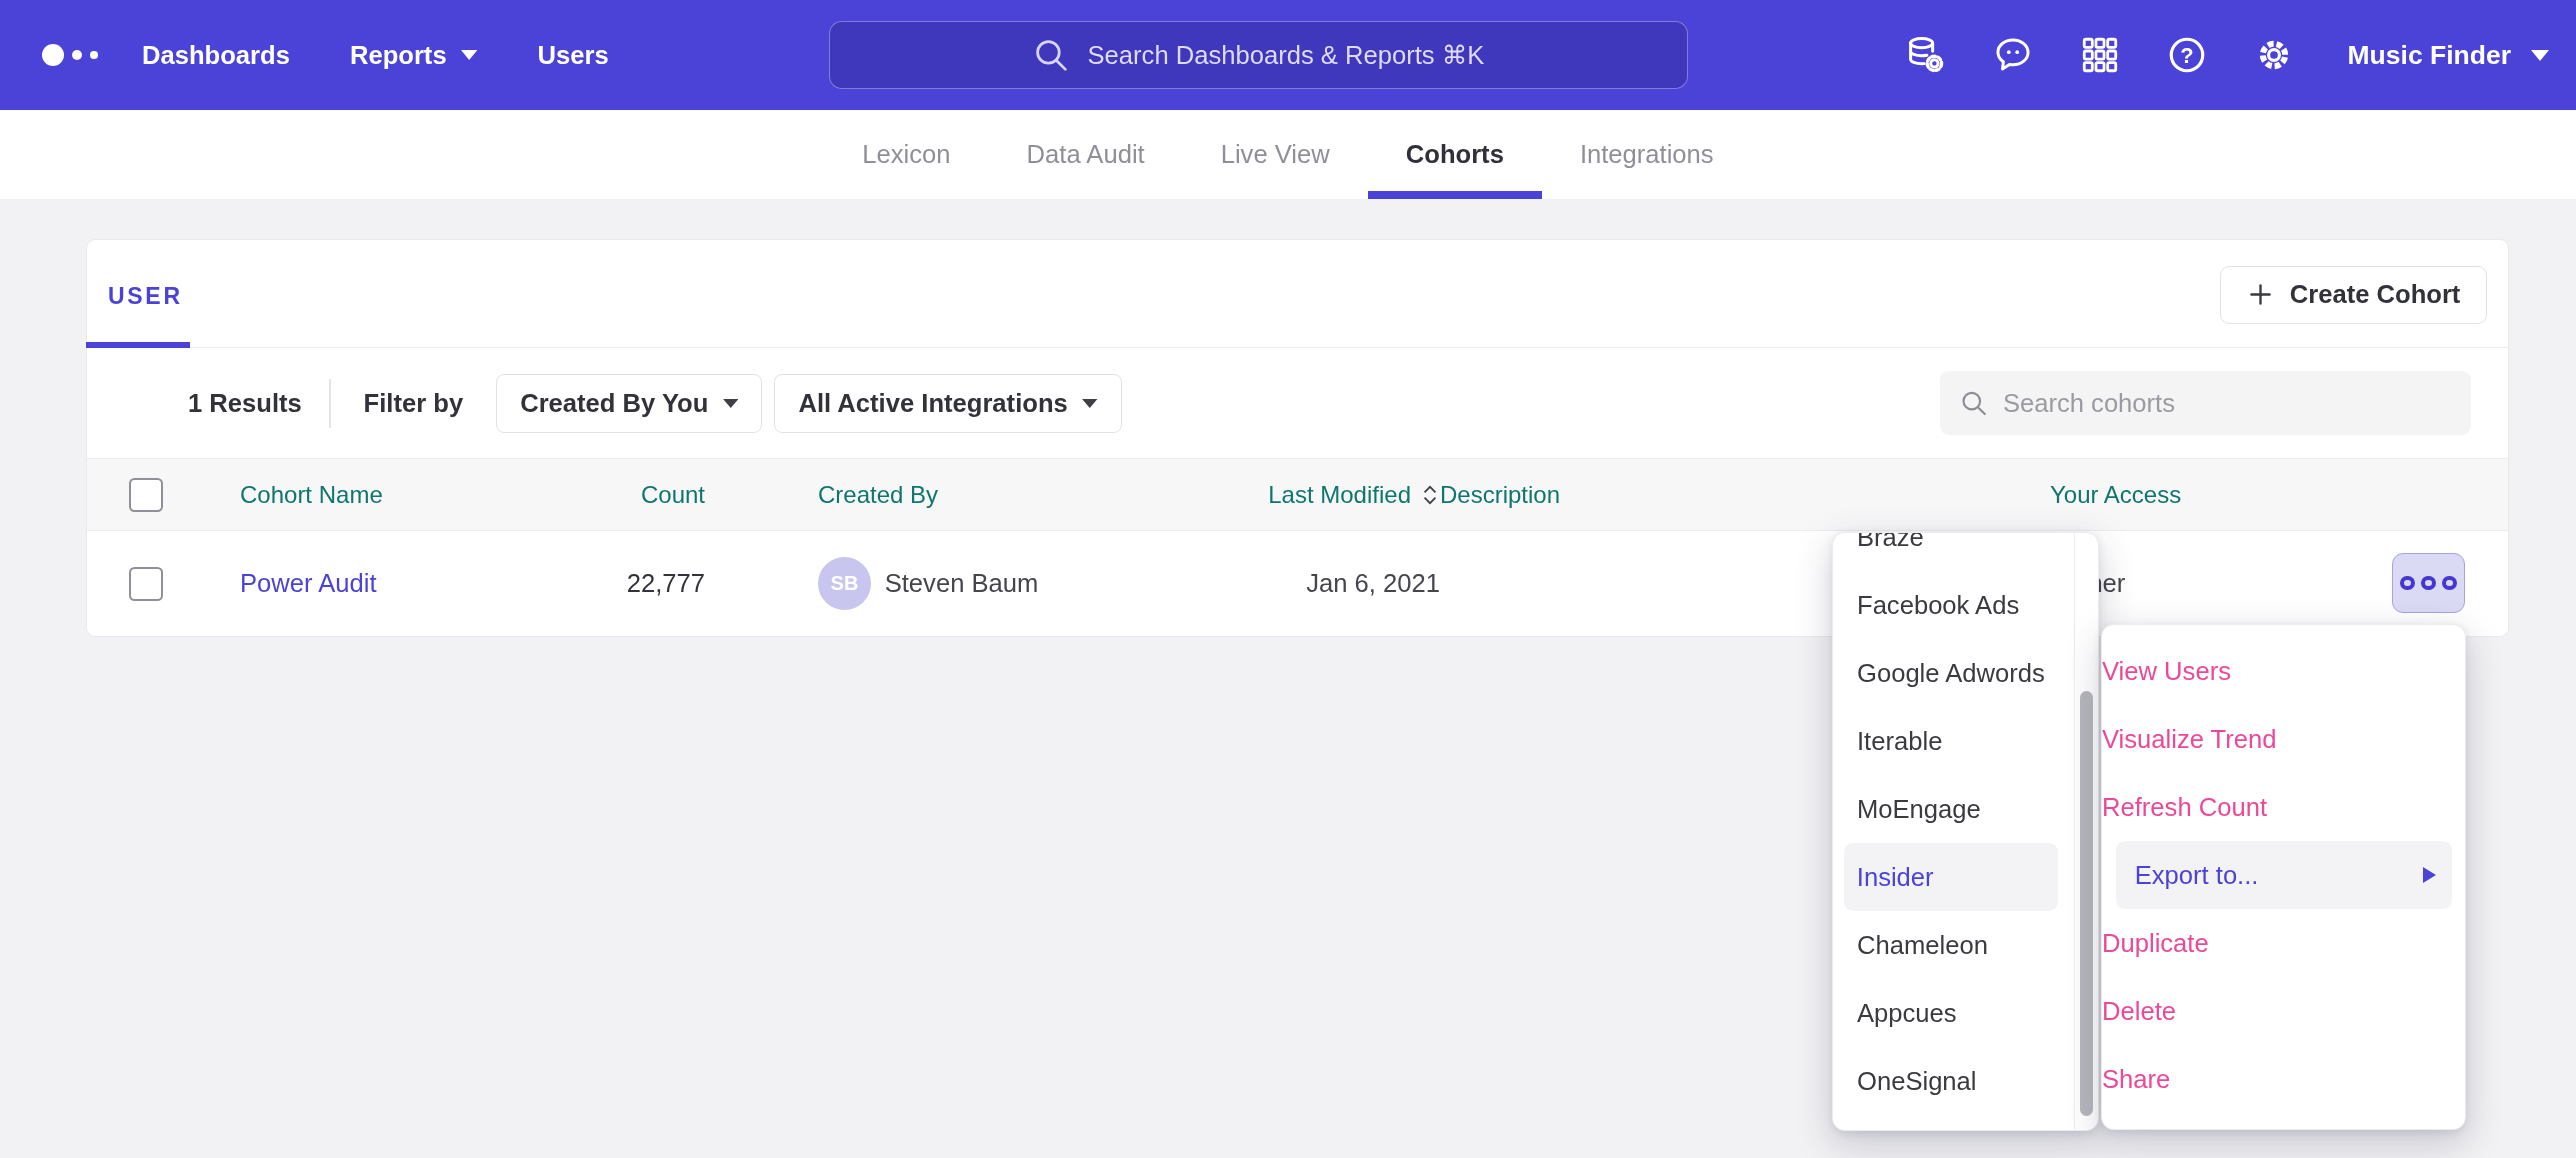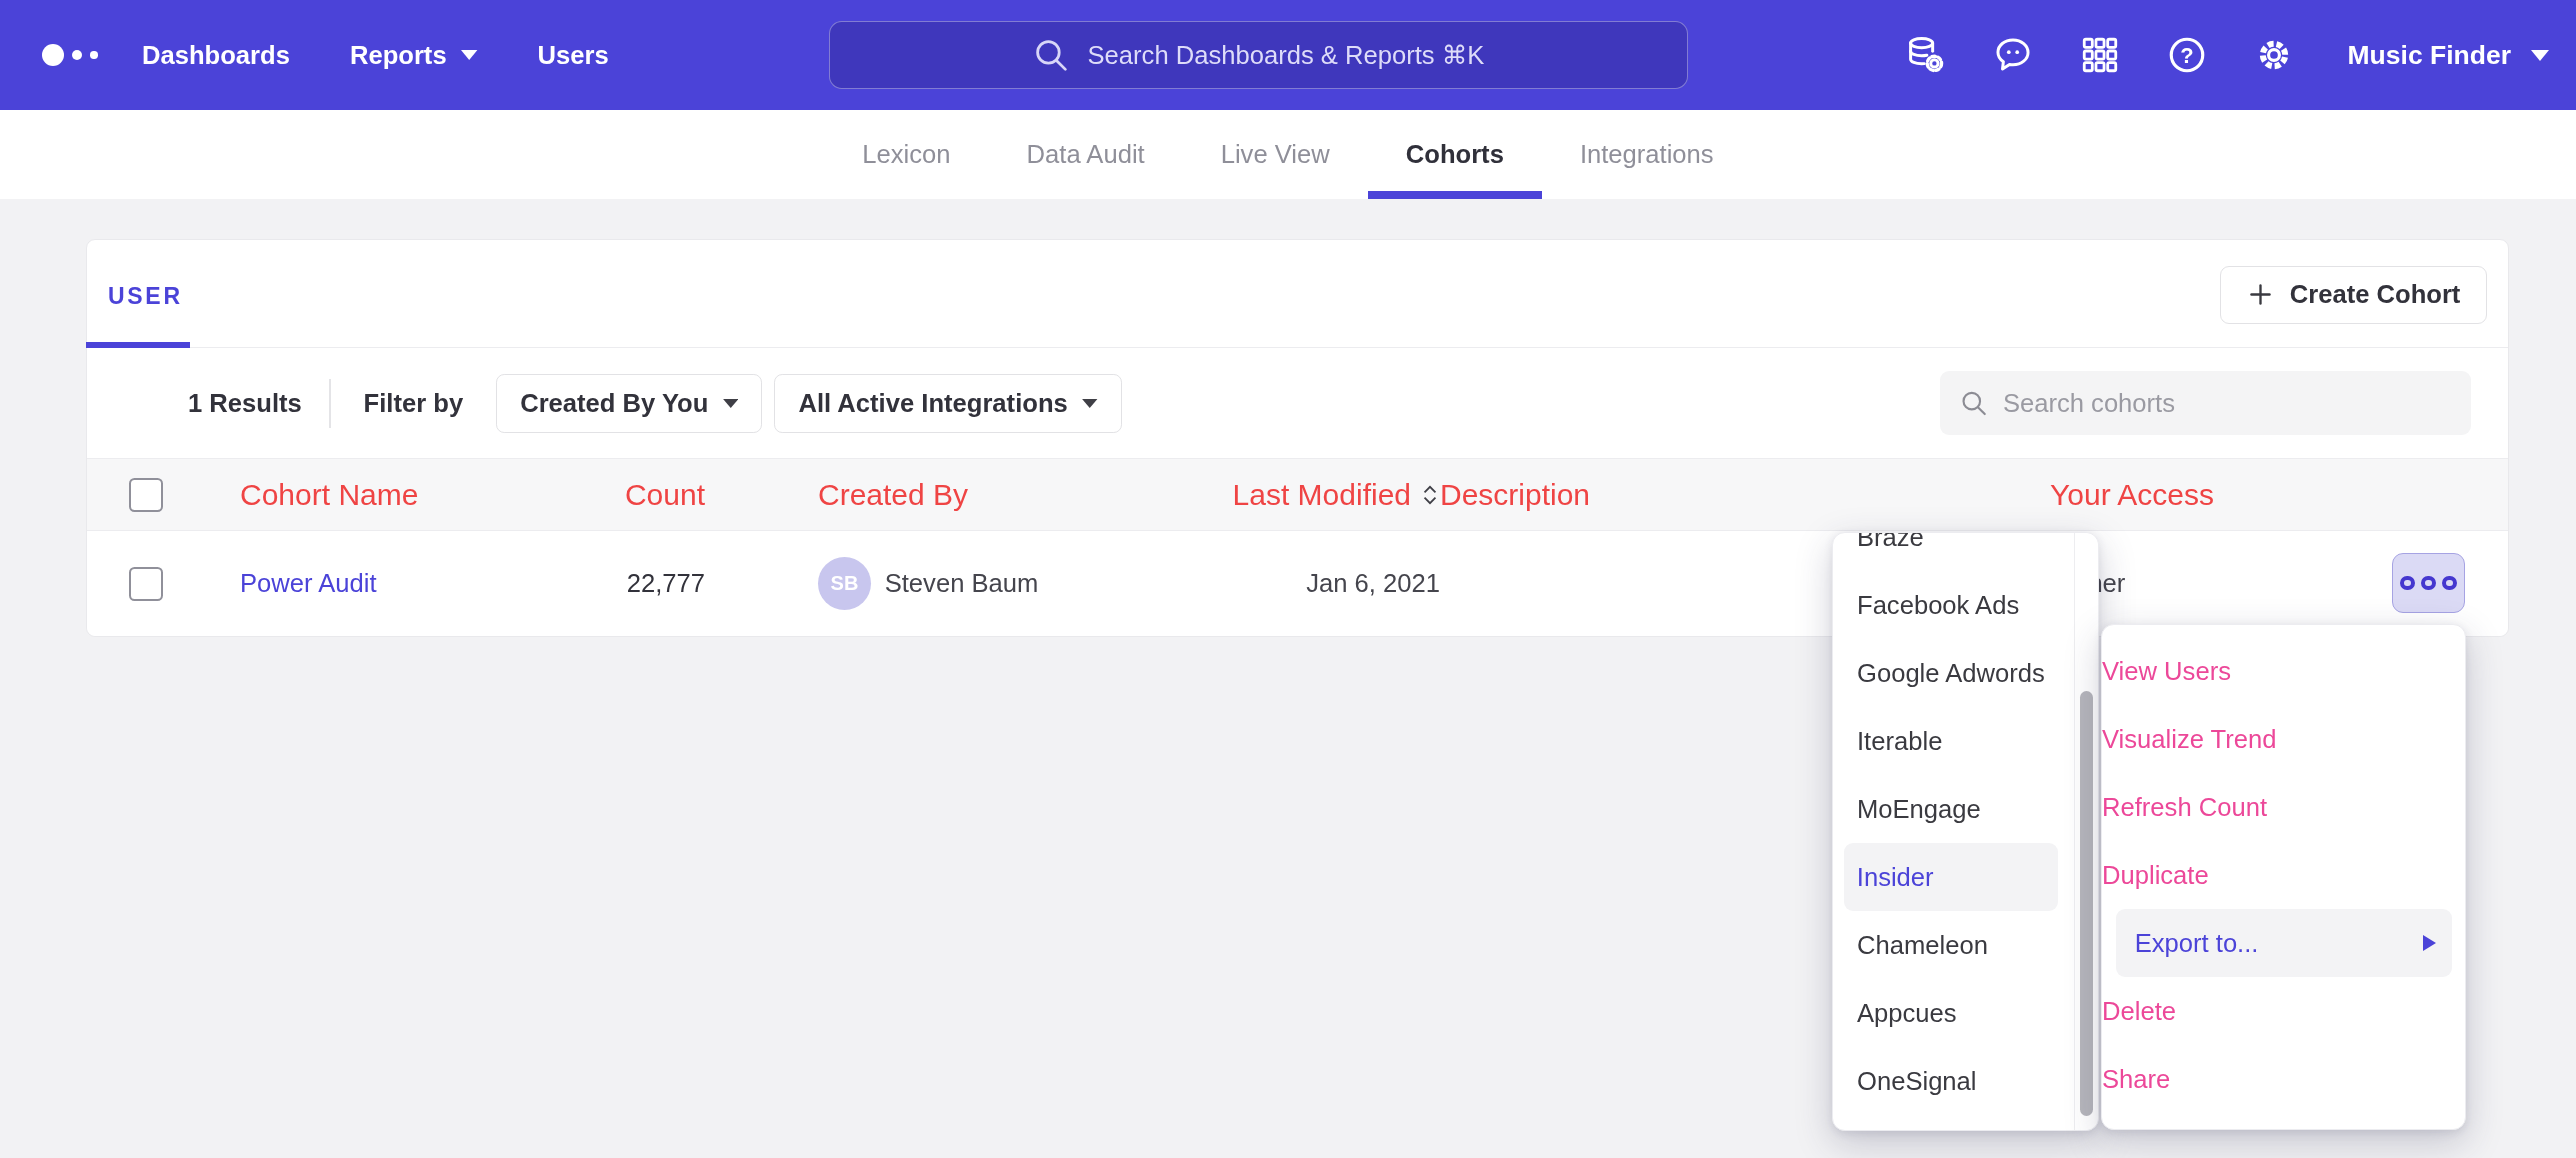--- a/index.html
+++ b/index.html
@@ -48,21 +48,21 @@
   .filter-by { font-size:25.6px; font-weight:600; color:#32323b; margin-right:33px; }
   .filter-btn { height:59px; padding:0 23px; background:#fff; border:1.4px solid #e2e2e5; border-radius:8.2px;
     display:flex; align-items:center; gap:14.6px; font-size:25.6px; font-weight:600; color:#32323b; margin-right:12px; cursor:pointer; }
   .cohort-search { margin-left:auto; width:531px; height:64px; background:#f4f4f5; border-radius:9px;
     display:flex; align-items:center; padding:0 20px; gap:14.6px; }
   .cohort-search input { border:none; outline:none; background:transparent; font-size:25.6px; color:#45454d;
     font-family:"Liberation Sans", sans-serif; width:100%; }
   .cohort-search input::placeholder { color:#9a9aa2; }
 
   .thead { height:73px; background:#f7f7f8; border-top:0.9px solid #ececef; border-bottom:0.9px solid #ececef;
-    display:flex; align-items:center; font-size:30px; color:#ef4444; }
+    display:flex; align-items:center; font-size:24px; color:#0f766e; }
   .trow { position:relative; height:105px; display:flex; align-items:center; font-size:25.6px; color:#45454d;
     border-radius:0 0 9px 9px; background:#fff; }
 
   .c1 { width:153px; padding-left:42px; }
   .c2 { width:310px; }
   .c3 { width:155px; text-align:right; }
   .c4 { width:460px; padding-left:113px; display:flex; align-items:center; gap:13.7px; }
   .c5 { width:275px;text-align:right; }
   .c6 { width:610px; }
   .c7 { flex:1; }
@@ -299,23 +299,23 @@
       <div class="scrollcol">
         <div class="thumb"></div>
       </div>
     </div>
   </div>
 
   <div class="menu menu-context">
     <div class="ci">View Users</div>
     <div class="ci">Visualize Trend</div>
     <div class="ci">Refresh Count</div>
-    <div class="ci">Duplicate</div>
     <div class="ci hl">
       <span>Export to...</span>
       <span class="submenu-arrow"></span>
     </div>
+    <div class="ci">Duplicate</div>
     <div class="ci">Delete</div>
     <div class="ci">Share</div>
   </div>
 
 </div>
 
 
 </body></html>

